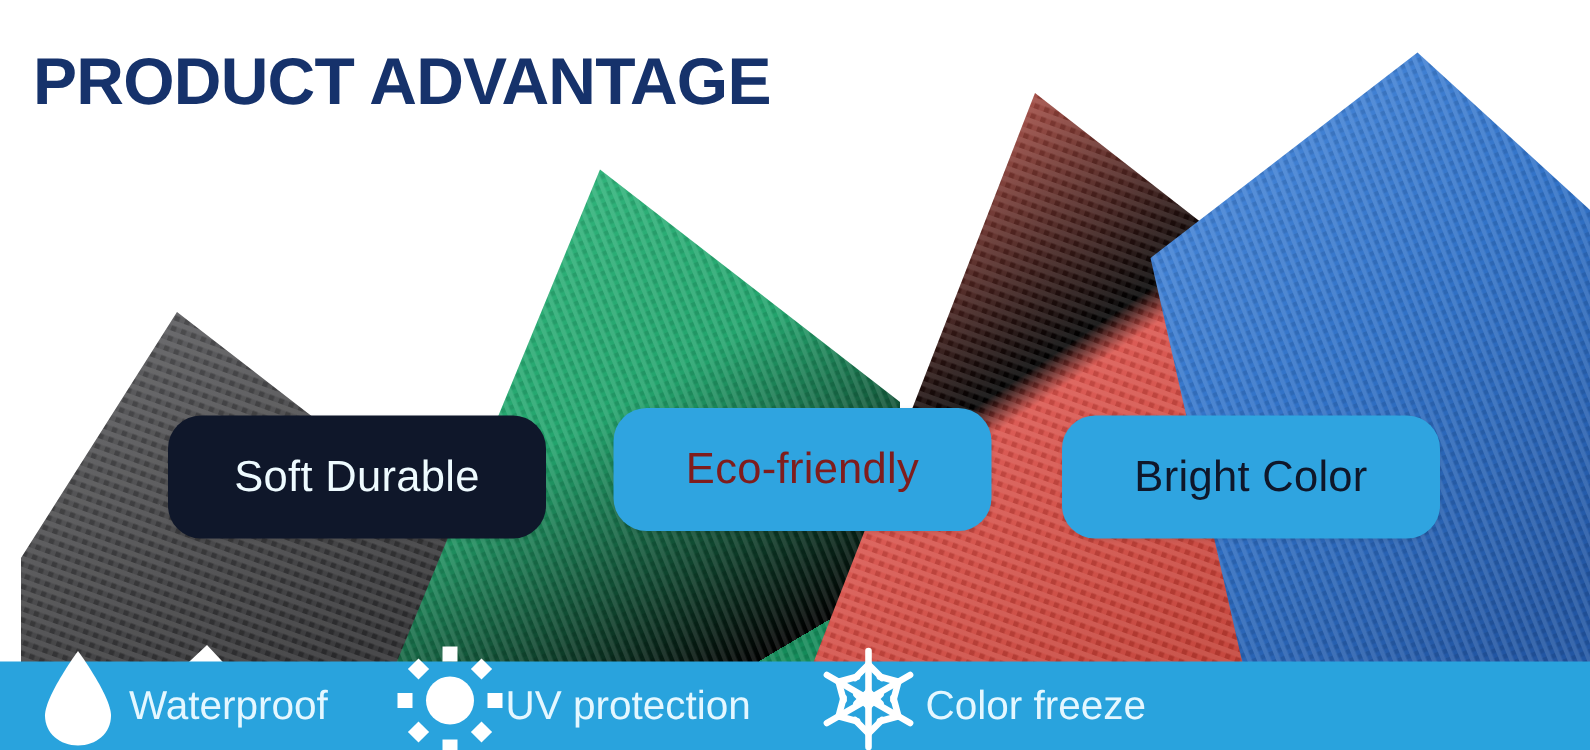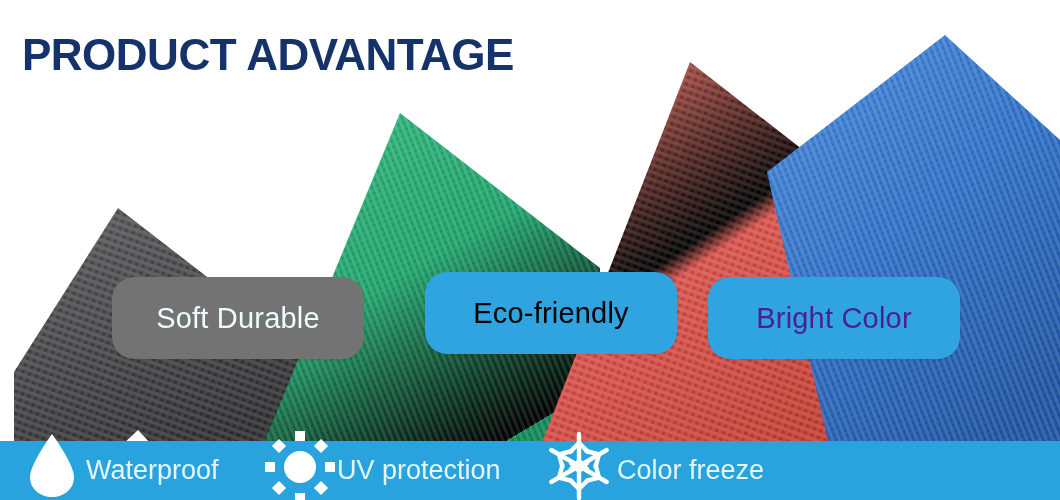--- a/index.html
+++ b/index.html
@@ -168,27 +168,27 @@
     <div class="sheet">
       <svg viewBox="0 0 1060 500" preserveAspectRatio="none">
         <polygon points="945,35 1060,140 1060,445 829,445 767,172" fill="url(#gBlue)"></polygon>
         <polygon points="945,35 1060,140 1060,445 829,445 767,172" fill="url(#weave2)"></polygon>
       </svg>
     </div>
   </div>
 
   <div id="title" style="color: rgb(22, 50, 107); margin-top: 24px;">PRODUCT ADVANTAGE</div>
 
-  <div class="pill" id="pill-0" style="background: #737373; color: rgb(238, 251, 255);">
+  <div class="pill" id="pill-0" style="background: #0f172a; color: rgb(238, 251, 255);">
     <span>Soft Durable</span>
   </div>
-  <div class="pill" id="pill-1" style="background: rgb(47, 164, 224); color: #000000; margin-left: 16px;">
+  <div class="pill" id="pill-1" style="background: rgb(47, 164, 224); color: #7f1d1d;">
     <span>Eco-friendly</span>
   </div>
-  <div class="pill" id="pill-2" style="background: rgb(47, 164, 224); color: #4c1d95;">
+  <div class="pill" id="pill-2" style="background: rgb(47, 164, 224); color: #0f172a;">
     <span>Bright Color</span>
   </div>
 
   <div id="bottom-bar" style="background: rgb(41, 163, 221);"></div>
 
   <div class="feature" id="feature-0">
     <span class="ficon">
       <svg viewBox="0 0 56 70">
         <path d="M28 4 C28 4 50 34 50 47 C50 59 40 67 28 67 C16 67 6 59 6 47 C6 34 28 4 28 4 Z" fill="#ffffff"></path>
       </svg>

